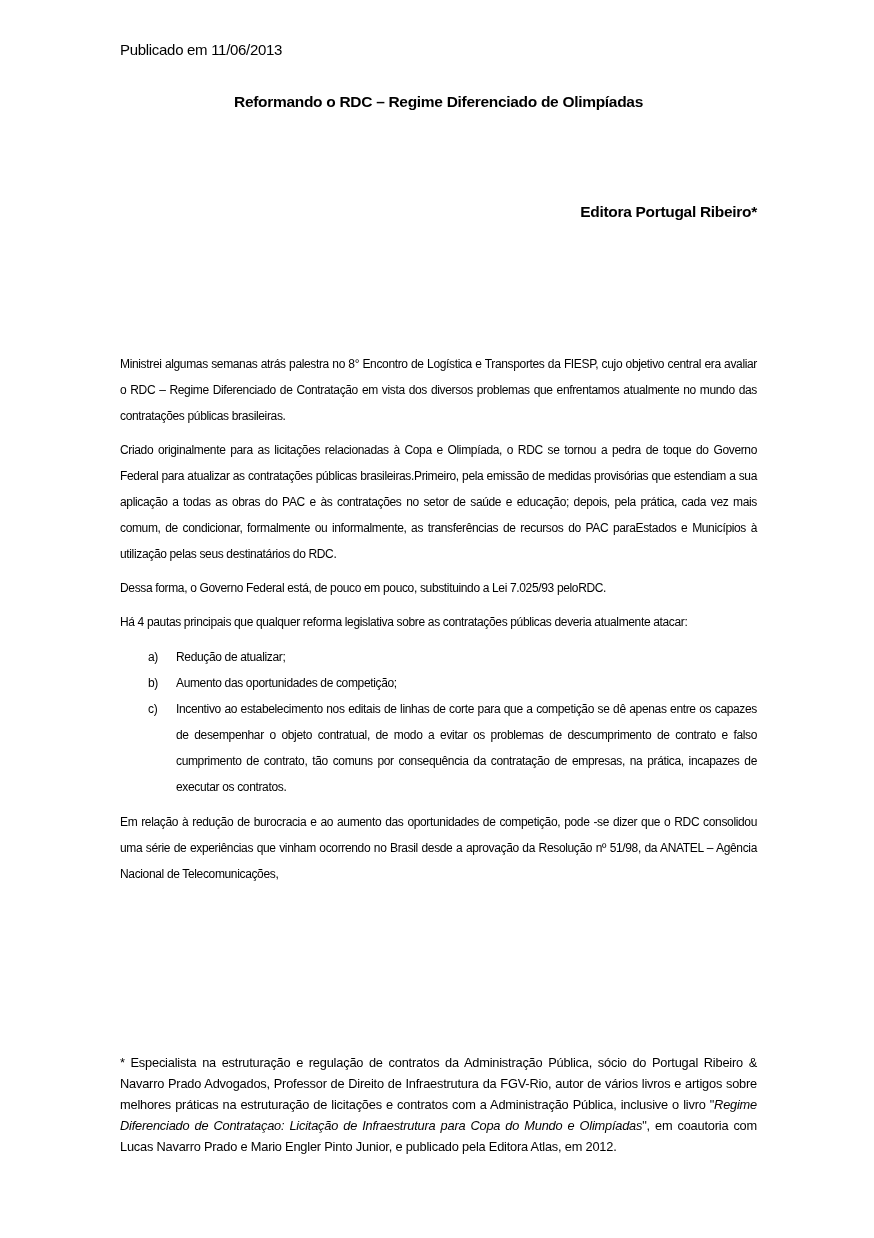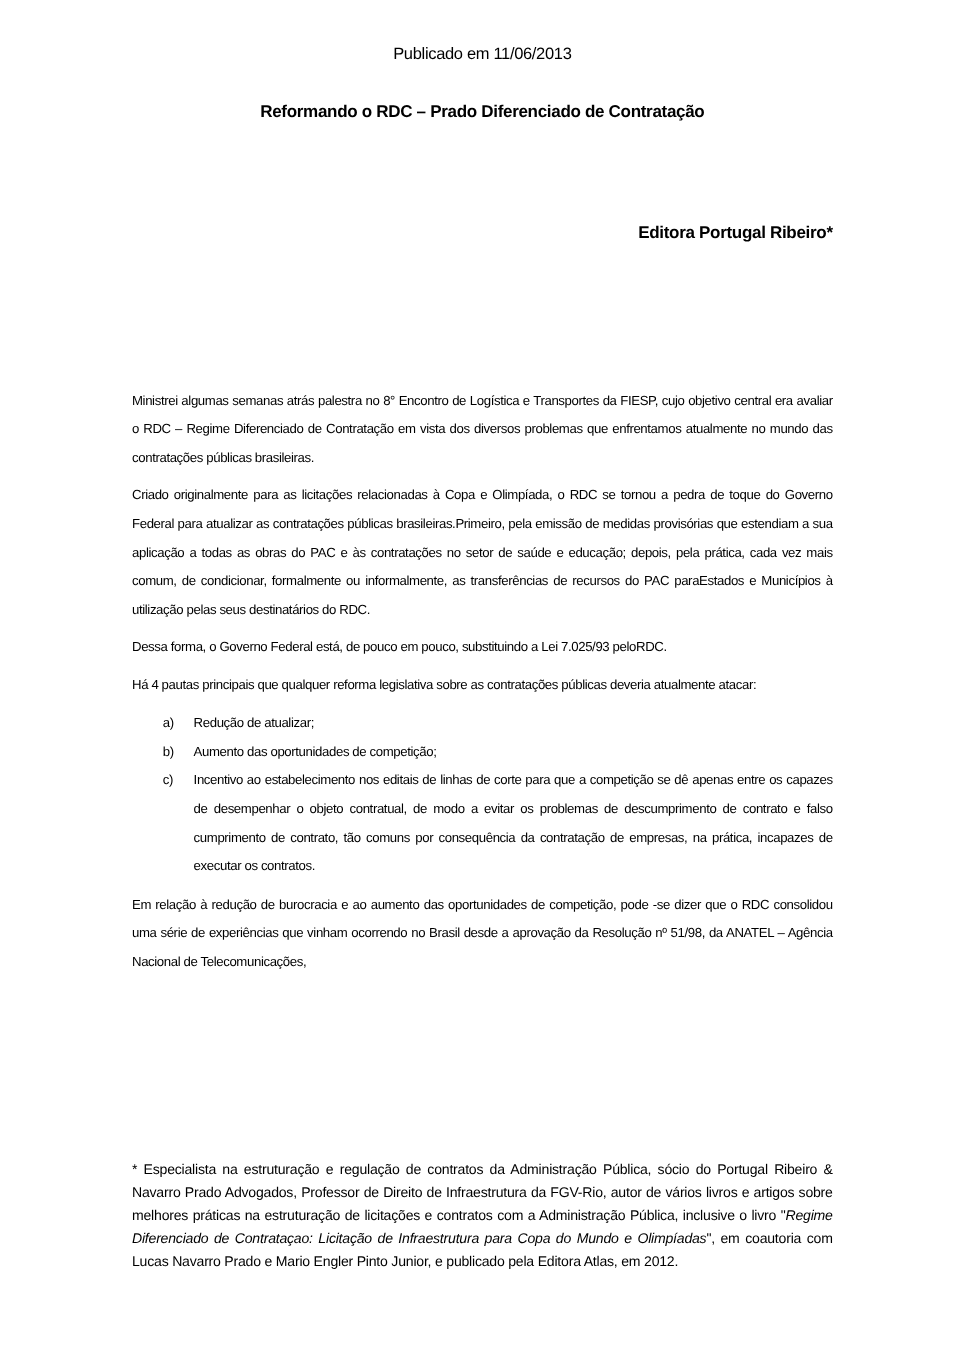--- a/index.html
+++ b/index.html
@@ -10,21 +10,21 @@
     position: relative;
     overflow: hidden;
   }
   .page {
     position: relative;
     width: 874px; height: 1238px;
     background: #ffffff;
   }
   .published {
     position: absolute; top: 41px; left: 120px; width: 637px;
-    text-align: center;
+    text-align: left;
     font-size: 15px; letter-spacing: -0.3px;
   }
   .doc-title {
     position: absolute; top: 93px; left: 120px; width: 637px;
     text-align: center;
     font-size: 15.5px; font-weight: bold; letter-spacing: -0.3px;
     margin: 0;
   }
   .author {
     position: absolute; top: 203px; left: 120px; width: 637px;
@@ -48,21 +48,21 @@
   }
   .footnote .italic { font-style: italic; }
 </style>
 </head>
 <body>
 
 <div class="page">
 
   <div class="published">Publicado em 11/06/2013</div>
 
-  <h1 class="doc-title">Reformando o RDC – Prado Diferenciado de Contratação</h1>
+  <h1 class="doc-title">Reformando o RDC – Regime Diferenciado de Olimpíadas</h1>
 
   <div class="author">Editora Portugal Ribeiro*</div>
 
   <div class="doc-body">
     <p>Ministrei algumas semanas atrás palestra no 8° Encontro de Logística e Transportes da FIESP, cujo objetivo central era avaliar o RDC – Regime Diferenciado de Contratação em vista dos diversos problemas que enfrentamos atualmente no mundo das contratações públicas brasileiras.</p>
     <p>Criado originalmente para as licitações relacionadas à Copa e Olimpíada, o RDC se tornou a pedra de toque do Governo Federal para atualizar as contratações públicas brasileiras.Primeiro, pela emissão de medidas provisórias que estendiam a sua aplicação a todas as obras do PAC e às contratações no setor de saúde e educação; depois, pela prática, cada vez mais comum, de condicionar, formalmente ou informalmente, as transferências de recursos do PAC paraEstados e Municípios à utilização pelas seus destinatários do RDC.</p>
     <p>Dessa forma, o Governo Federal está, de pouco em pouco, substituindo a Lei 7.025/93 peloRDC.</p>
     <p>Há 4 pautas principais que qualquer reforma legislativa sobre as contratações públicas deveria atualmente atacar:</p>
 
     <div class="lettered-list">

